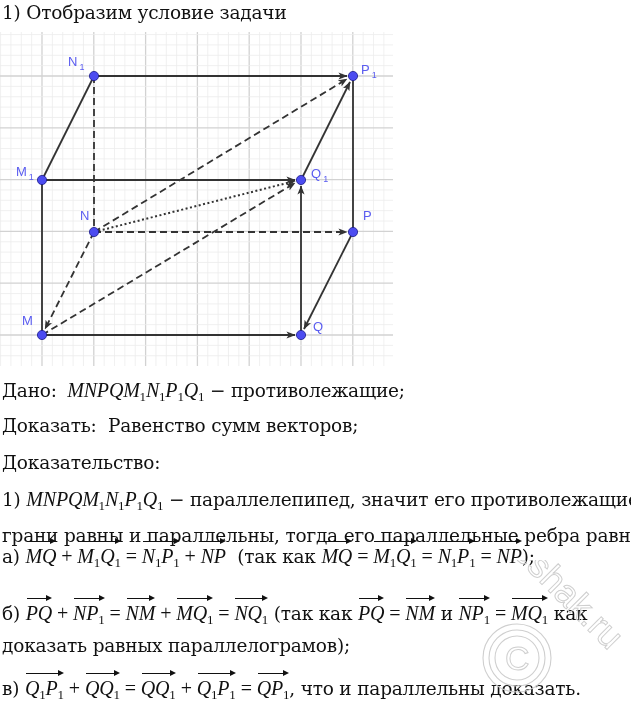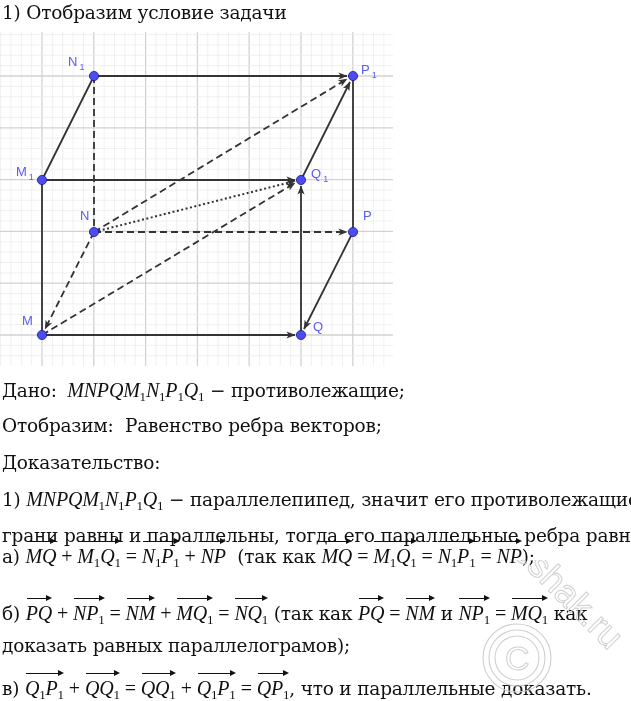--- a/index.html
+++ b/index.html
@@ -146,22 +146,22 @@
     </g>
 </svg>
 
 <div class="line" style="top:378px;">
   <span>Дано:</span>
   <span class="m">&nbsp;MNPQM<sub>1</sub>N<sub>1</sub>P<sub>1</sub>Q<sub>1</sub></span>
   <span>− противолежащие;</span>
 </div>
 
 <div class="line" style="top:414px;">
-  <span>Отобразим:</span>&nbsp;
-  <span>Равенство ребра векторов;</span>
+  <span>Доказать:</span>&nbsp;
+  <span>Равенство сумм векторов;</span>
 </div>
 
 <div class="line" style="top:451px;">Доказательство:</div>
 
 <div class="line" style="top:487px;">
   <span>1)</span>
   <span class="m">MNPQM<sub>1</sub>N<sub>1</sub>P<sub>1</sub>Q<sub>1</sub></span>
   <span>− параллелепипед, значит его противолежащие</span>
 </div>
 <div class="line" style="top:524px;">грани равны и параллельны, тогда его параллельные ребра равны;</div>
@@ -179,21 +179,21 @@
   <span>(так как</span>
   <span class="m vec">PQ</span><span class="op">=</span><span class="m vec">NM</span>
   <span>и</span>
   <span class="m vec">NP<sub>1</sub></span><span class="op">=</span><span class="m vec">MQ<sub>1</sub></span>
   <span>как</span>
 </div>
 <div class="line" style="top:634px;">доказать равных параллелограмов);</div>
 
 <div class="line" style="top:672px;">
   <span>в)</span>
-  <span class="m vec">Q<sub>1</sub>P<sub>1</sub></span><span class="op">+</span><span class="m vec">QQ<sub>1</sub></span><span class="op">=</span><span class="m vec">QQ<sub>1</sub></span><span class="op">+</span><span class="m vec">Q<sub>1</sub>P<sub>1</sub></span><span class="op">=</span><span class="m vec">QP<sub>1</sub></span><span>, что и параллельные доказать.</span>
+  <span class="m vec">Q<sub>1</sub>P<sub>1</sub></span><span class="op">+</span><span class="m vec">QQ<sub>1</sub></span><span class="op">=</span><span class="m vec">QQ<sub>1</sub></span><span class="op">+</span><span class="m vec">Q<sub>1</sub>P<sub>1</sub></span><span class="op">=</span><span class="m vec">QP<sub>1</sub></span><span>, что и параллельны доказать.</span>
 </div>
 
 <svg id="watermark" viewBox="0 0 180 141" xmlns="http://www.w3.org/2000/svg">
   <g fill="none" stroke="#cfcfcf" stroke-width="1.1">
     <circle cx="62" cy="98" r="34"></circle>
     <circle cx="62" cy="98" r="28"></circle>
     <circle cx="62" cy="98" r="22"></circle>
   </g>
   <text x="50" y="110" font-family="Liberation Sans, sans-serif" font-size="34" fill="none" stroke="#cfcfcf" stroke-width="1">C</text>
   <text x="0" y="40" transform="rotate(45 90 70)" font-family="Liberation Sans, sans-serif" font-size="36" fill="none" stroke="#cfcfcf" stroke-width="1">reshak.ru</text>

